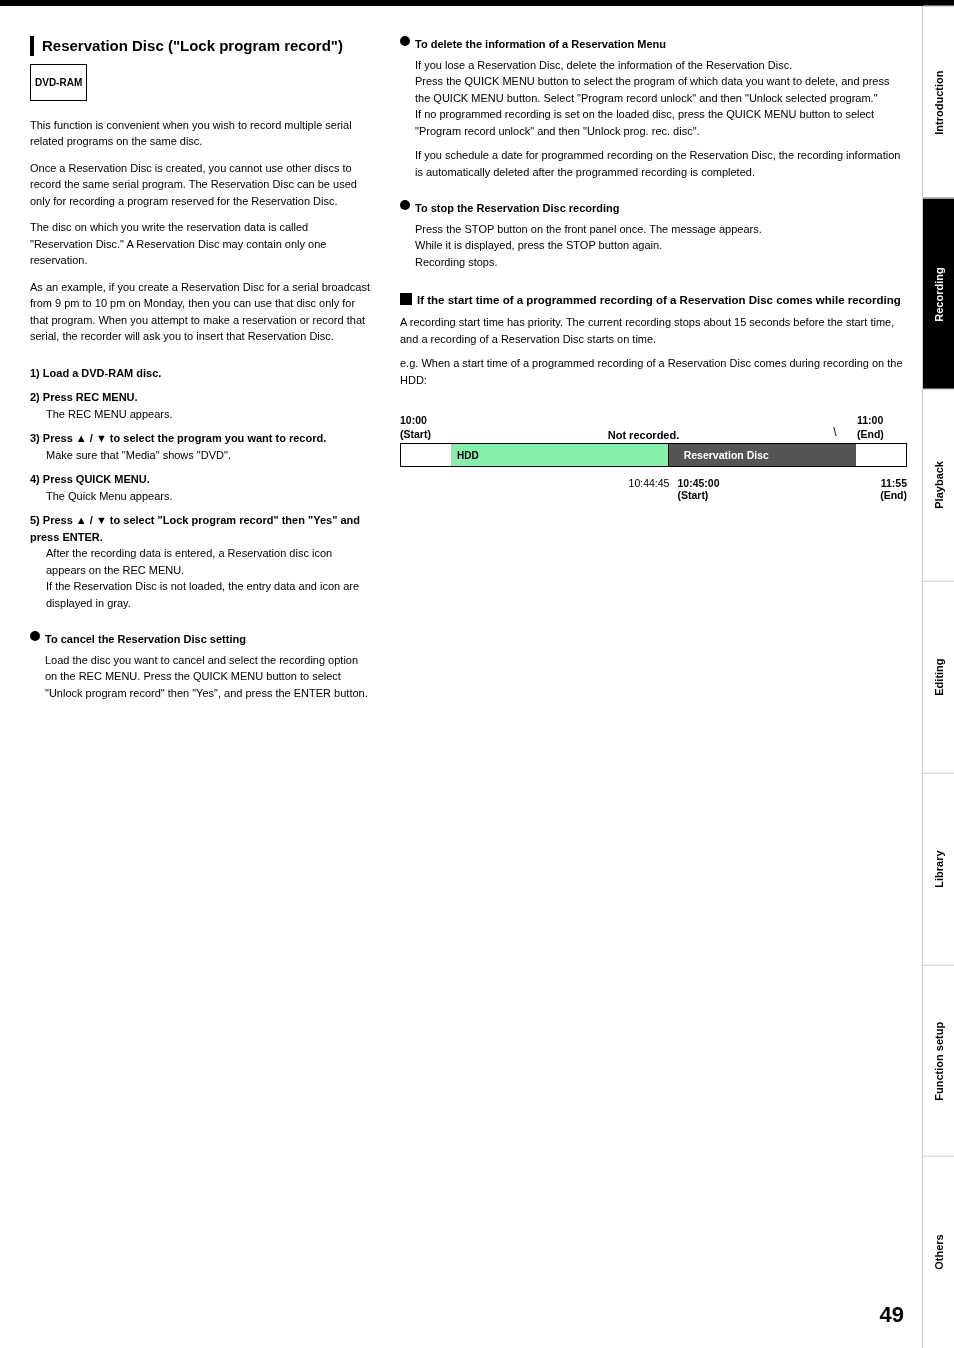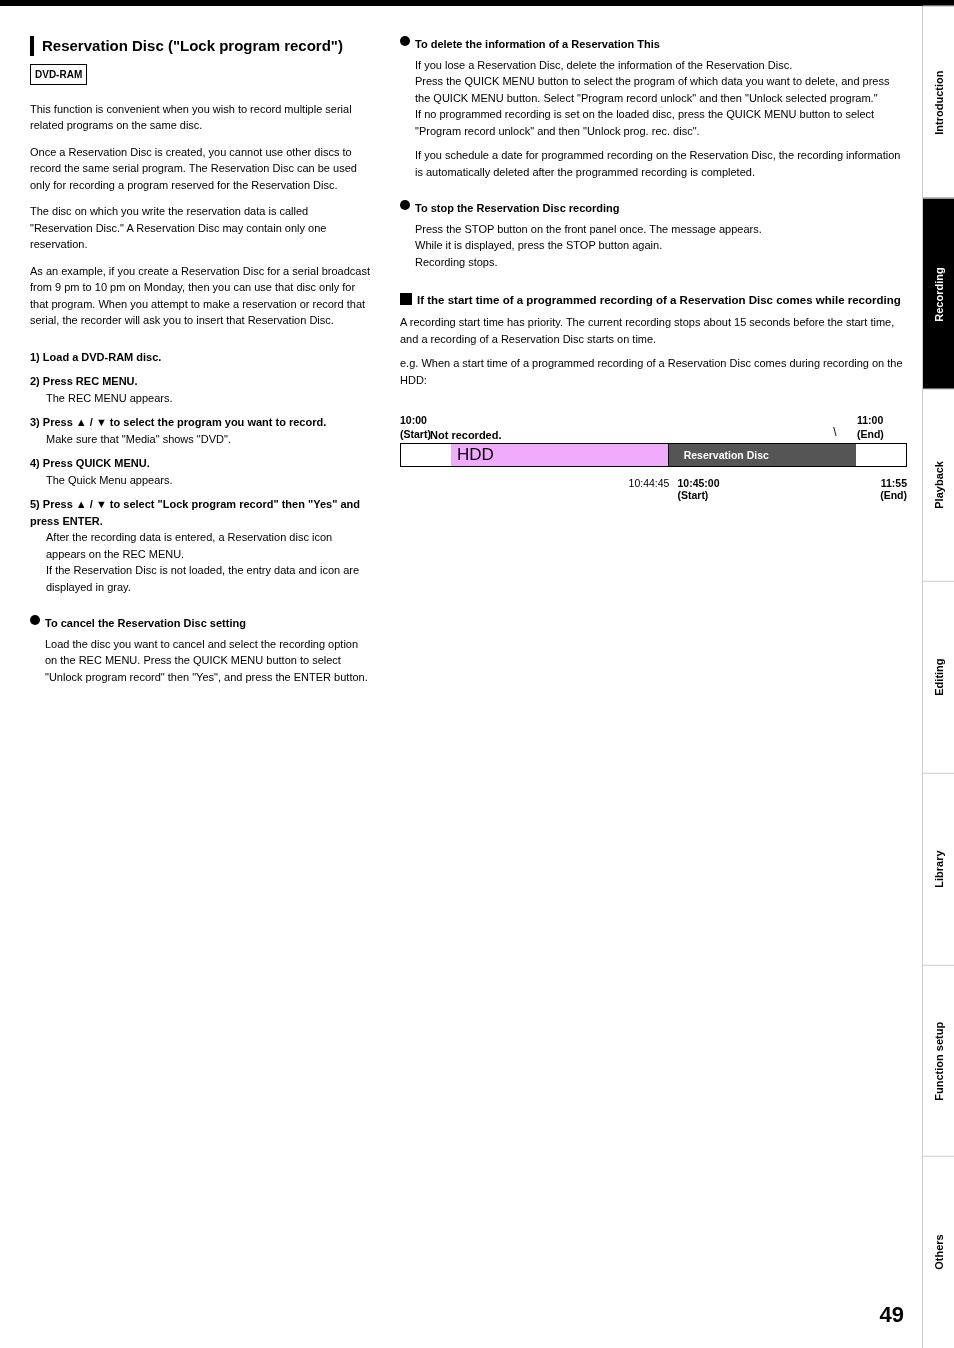--- a/index.html
+++ b/index.html
@@ -82,21 +82,21 @@
       padding-left: 8px;
       margin-bottom: 8px;
       line-height: 1.3;
     }
     
     .dvd-badge {
       display: inline-block;
       border: 1.5px solid #000;
       font-size: 10px;
       font-weight: bold;
-      padding: 4px 4px;
+      padding: 12px 4px;
       margin-bottom: 8px;
     }
     
     .body-para {
       margin-bottom: 10px;
       line-height: 1.5;
       font-size: 11px;
     }
     
     .step {
@@ -235,21 +235,21 @@
           <div class="bullet-body">Load the disc you want to cancel and select the recording option on the REC MENU. Press the QUICK MENU button to select "Unlock program record" then "Yes", and press the ENTER button.</div>
         </div>
 
       </div>
 
       <div class="right-col">
 
         <div class="bullet-section">
           <div class="bullet-header">
             <span class="bullet-dot"></span>
-            <span class="bullet-title">To delete the information of a Reservation This</span>
+            <span class="bullet-title">To delete the information of a Reservation Menu</span>
           </div>
           <div class="bullet-body" style="white-space:pre-line;">If you lose a Reservation Disc, delete the information of the Reservation Disc.
 Press the QUICK MENU button to select the program of which data you want to delete, and press the QUICK MENU button. Select "Program record unlock" and then "Unlock selected program."
 If no programmed recording is set on the loaded disc, press the QUICK MENU button to select "Program record unlock" and then "Unlock prog. rec. disc".</div>
           <div style="height:8px;"></div>
           <div class="bullet-body">If you schedule a date for programmed recording on the Reservation Disc, the recording information is automatically deleted after the programmed recording is completed.</div>
         </div>
 
         <div style="height:10px;"></div>
 
@@ -270,33 +270,33 @@
           <span class="section-square-title">If the start time of a programmed recording of a Reservation Disc comes while recording</span>
         </div>
         <div style="font-size:11px; line-height:1.5; margin-bottom:8px;">A recording start time has priority.  The current recording stops about 15 seconds before the start time, and a recording of a Reservation Disc starts on time.</div>
         <div style="font-size:11px; line-height:1.5; margin-bottom:26px;">e.g. When a start time of a programmed recording of a Reservation Disc comes during recording on the HDD:</div>
 
         <div class="timeline-section">
 
           <div style="display:flex; align-items:flex-end; margin-bottom:2px;">
             <div style="width:50px; font-size:10.5px; font-weight:bold; line-height:1.3;"><span style="white-space:pre-line;">10:00
 (Start)</span></div>
-            <div style="flex:1; position:relative; ">
+            <div style="flex:1; position:relative; text-align:center;">
               <span style="font-weight:bold; font-size:11px; margin-left:-20px;">Not recorded.</span>
               
               <span style="position:absolute; right:5%; top:-4px; font-size:12px; font-weight:normal;">\</span>
             </div>
             <div style="width:50px; font-size:10.5px; font-weight:bold; line-height:1.3;"><span style="white-space:pre-line;">11:00
 (End)</span></div>
           </div>
 
           <div style="display:flex; align-items:stretch; border: 1.5px solid #000; height: 24px; margin-bottom:0;">
             <div style="flex:0 0 50px; border-right:0; background:#fff;"></div>
 
-            <div style="flex:55; background:#f0abfc; border-right:1.5px solid #000; display:flex; align-items:center; padding-left:6px; font-weight:normal; font-size:17px;">HDD</div>
+            <div style="flex:55; background:#86efac; border-right:1.5px solid #000; display:flex; align-items:center; padding-left:6px; font-weight:bold; font-size:10px;">HDD</div>
 
             <div style="flex:45; background:#555; display:flex; align-items:center; padding-left:15px; font-weight:bold; font-size:10.5px; color:#fff;">Reservation Disc</div>
             <div style="flex:0 0 50px; background:#fff; border-left:0;"></div>
           </div>
 
           <div style="display:flex; font-size:10.5px; margin-top:10px;">
             <div style="width:50px;"></div>
             <div style="flex:55; display:flex; justify-content:flex-end; padding-right:4px;">
               <span>10:44:45</span>
             </div>

